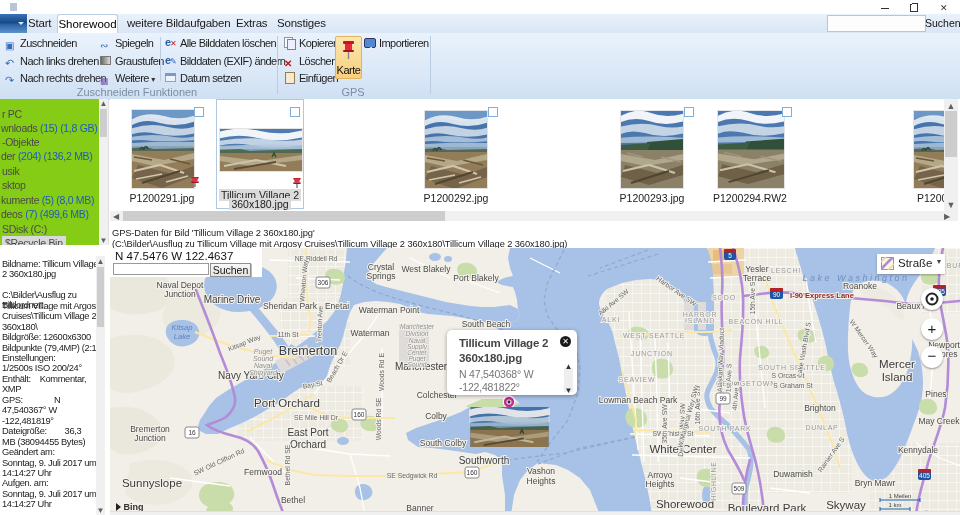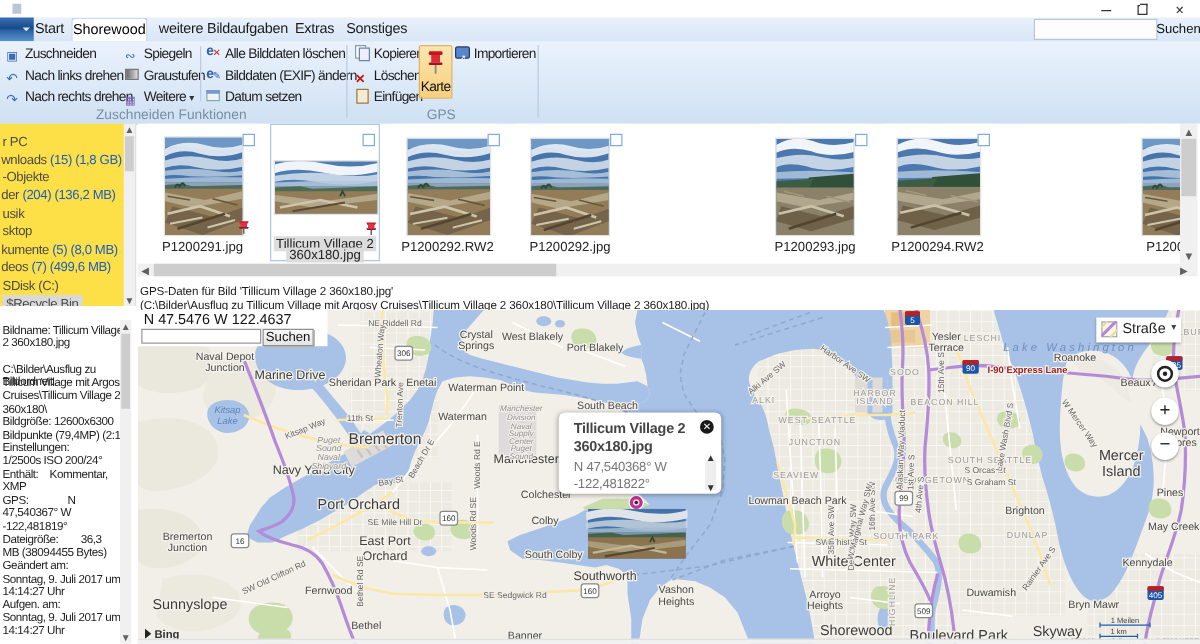--- a/index.html
+++ b/index.html
@@ -15,21 +15,21 @@
 #msuchen{left:925px;top:14px;height:19px;line-height:19px;font-size:10.5px;color:#111;}
 
 #ribbon{left:0;top:33px;width:960px;height:66px;background:linear-gradient(#eaf2fc,#dbe8f7 60%,#cfe0f3);border-bottom:1px solid #b9cfe8;}
 .ritem{height:17px;line-height:17px;font-size:11px;letter-spacing:-0.55px;color:#1e1e1e;white-space:nowrap;}
 .ricon{display:inline-block;width:12px;height:12px;vertical-align:-2px;margin-right:3px;position:relative;}
 .rsep{width:1px;background:#b9cce2;}
 .rlabel{font-size:11px;color:#7c8da3;text-align:center;}
 #karte{left:335px;top:36px;width:27px;height:43px;background:linear-gradient(#fbe6ae,#f8cf7e);border:1px solid #e0b45e;border-radius:2px;box-sizing:border-box;}
 #karte div.kt{position:absolute;left:0;top:27px;width:100%;text-align:center;font-size:11px;letter-spacing:-0.5px;color:#111;}
 
-#tree{left:0;top:99px;width:108px;height:146px;background:#fde047;overflow:hidden;}
+#tree{left:0;top:99px;width:108px;height:146px;background:#84cc16;overflow:hidden;}
 .titem{position:absolute;left:2px;height:14px;line-height:14px;font-size:10.5px;letter-spacing:-0.3px;color:#4a4a4a;white-space:nowrap;}
 .titem b{color:#1b5cc1;font-weight:normal;}
 
 .sb{background:#f0f0f0;}
 .sbthumb{background:#cdcdcd;}
 .sbarrow{color:#606060;font-size:8px;line-height:10px;text-align:center;}
 
 #strip{left:110px;top:99px;width:850px;height:129px;background:#fff;}
 .card{position:absolute;top:0;width:88px;height:112px;background:#fff;}
 .photo{position:absolute;border:1px solid #e3e3e3;}
@@ -208,27 +208,20 @@
     </div>
  <div class="card" style="left:106px;border:1px solid #afc8e0;box-sizing:border-box;height:110px;">
       <svg class="photo" style="left:2px;top:28px;" width="82" height="42">
         <use href="#beachL"></use>
       </svg>
       <svg style="position:absolute;left:75px;top:76px;" width="10" height="13">
         <use href="#redpin"></use>
       </svg>
       <div class="plabel" style="top:91px;line-height:8.5px;"><span style="background:#dcdcdc;padding:0 2px;">Tillicum Village 2</span><br><span style="background:#dcdcdc;padding:0 2px;">360x180.jpg</span></div>
       <div class="chk" style="right:3px;top:7px;"></div>
-    </div>
- <div class="card" style="left:204px;">
-      <svg class="photo" style="left:11px;top:11px;" width="66" height="77" viewBox="0 0 62 78" preserveAspectRatio="none">
-        <use href="#beachP"></use>
-      </svg>
-      <div class="plabel">P1200292.RW2</div>
-      <div class="chk"></div>
     </div>
  <div class="card" style="left:302px;">
       <svg class="photo" style="left:12px;top:11px;" width="62" height="77">
         <use href="#beachP"></use>
       </svg>
       <div class="plabel">P1200292.jpg</div>
       <div class="chk"></div>
     </div>
  <div class="card" style="left:498px;">
       <svg class="photo" style="left:12px;top:11px;" width="62" height="77">

